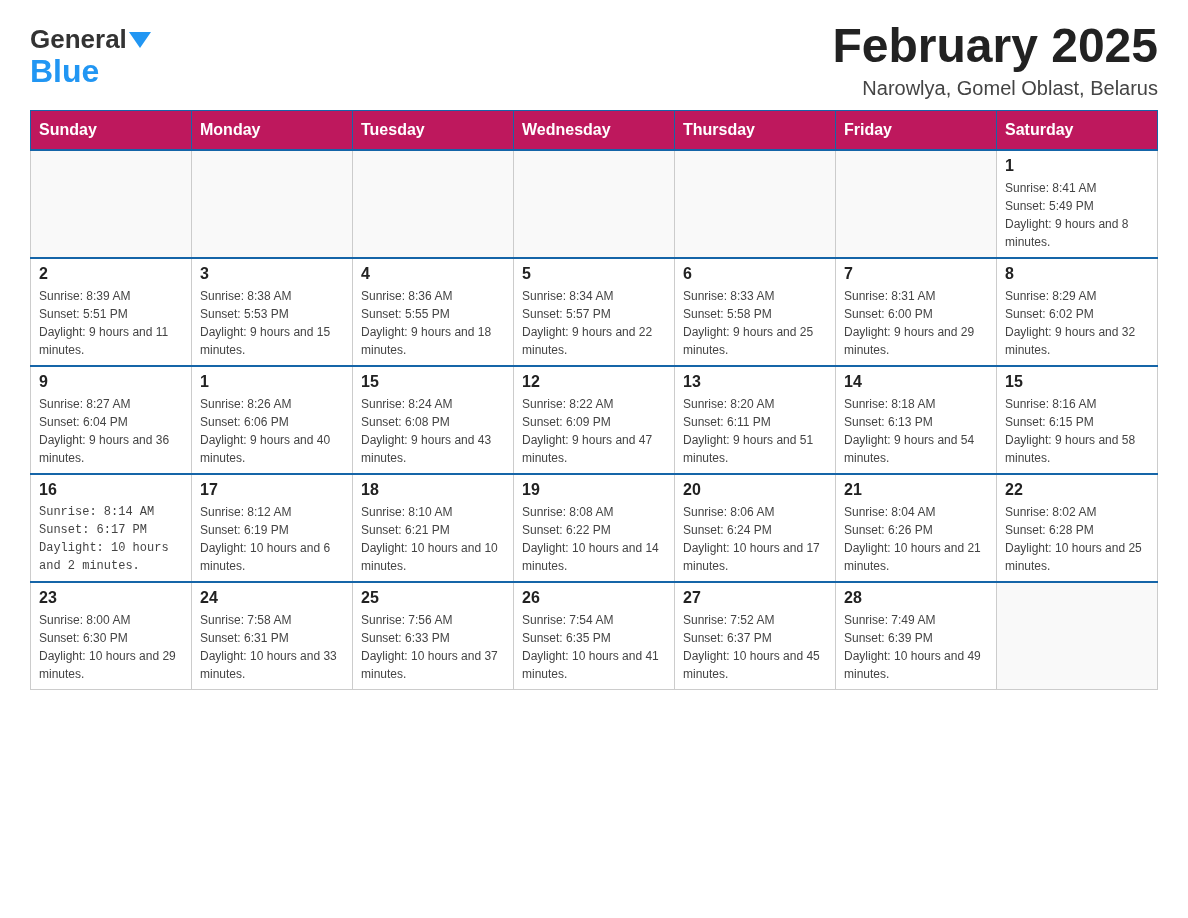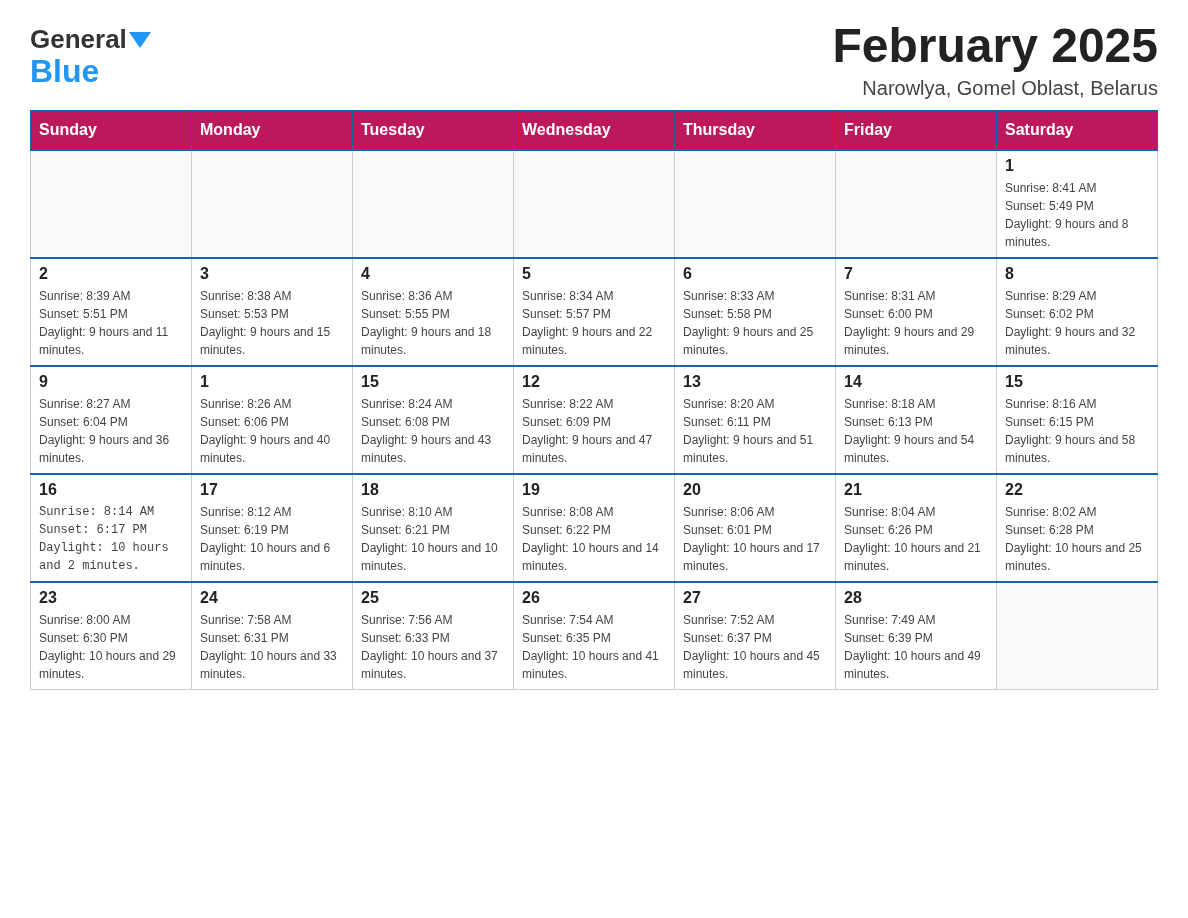--- a/index.html
+++ b/index.html
@@ -258,21 +258,21 @@
         </td>
         <td>
           <span class="day-number">19</span>
           <div class="day-info" style="white-space: pre-line;">Sunrise: 8:08 AM
 Sunset: 6:22 PM
 Daylight: 10 hours and 14 minutes.</div>
         </td>
         <td>
           <span class="day-number">20</span>
           <div class="day-info" style="white-space: pre-line;">Sunrise: 8:06 AM
-Sunset: 6:01 PM
+Sunset: 6:24 PM
 Daylight: 10 hours and 17 minutes.</div>
         </td>
         <td>
           <span class="day-number">21</span>
           <div class="day-info" style="white-space: pre-line;">Sunrise: 8:04 AM
 Sunset: 6:26 PM
 Daylight: 10 hours and 21 minutes.</div>
         </td>
         <td>
           <span class="day-number">22</span>

